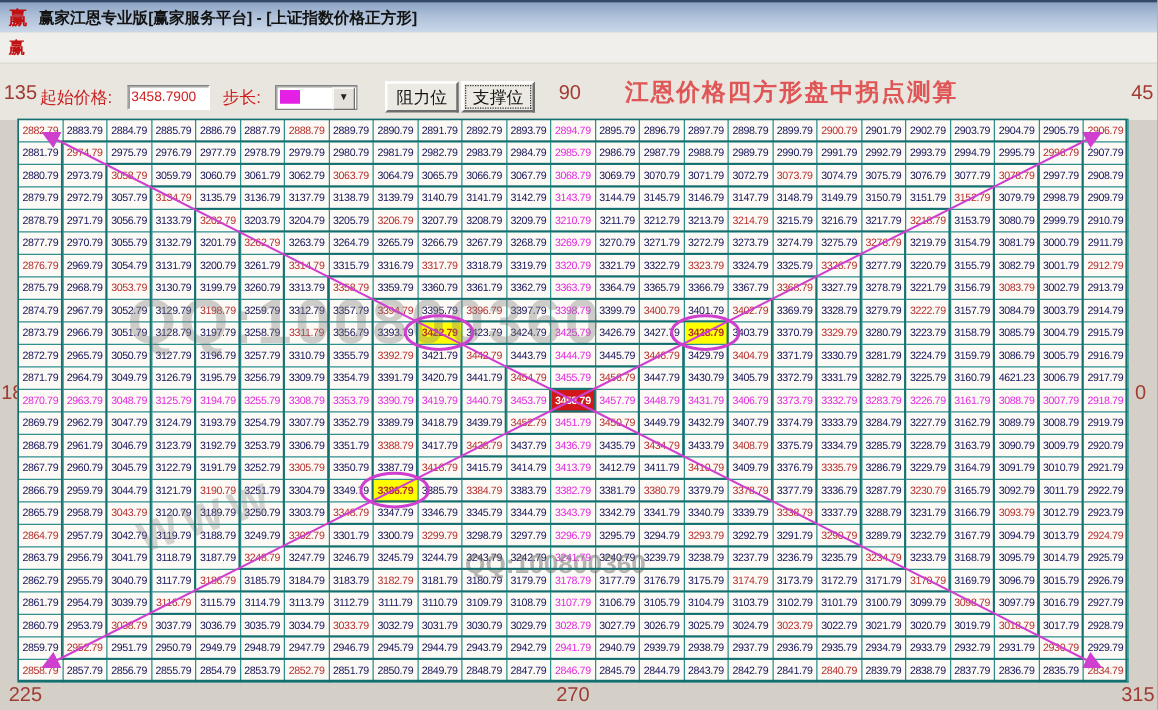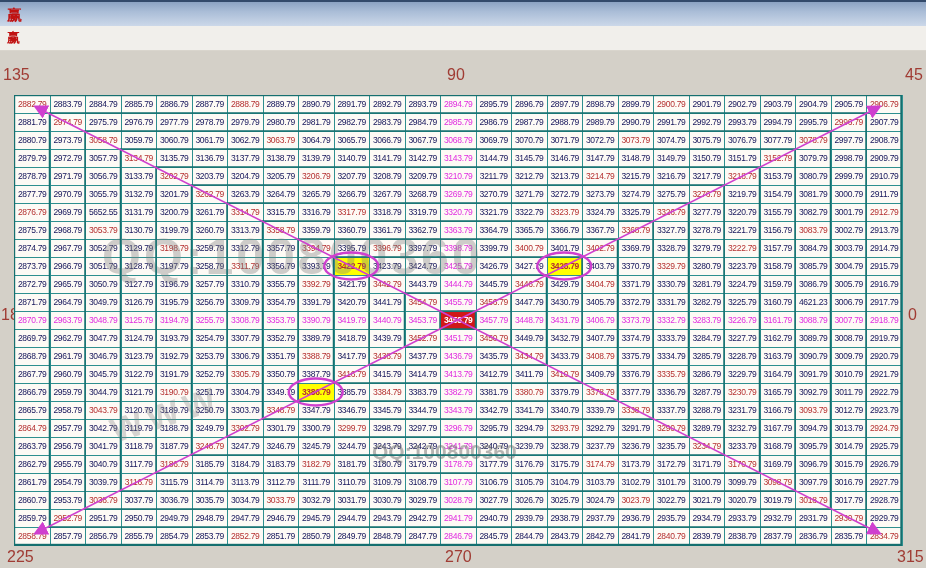--- a/index.html
+++ b/index.html
@@ -59,26 +59,39 @@
   #wm-diag{left:95px;top:300px;font-size:34px;transform:rotate(-18deg);
            color:rgba(135,135,135,0.33);letter-spacing:6px;}
 </style>
 </head>
 <body>
 
 <div id="window">
 
   <div id="titlebar">
     <span class="logo">赢</span>
+    <span class="ttext">赢家江恩专业版[赢家服务平台] - [上证指数价格正方形]</span>
   </div>
 
   <div id="menubar">
     <span class="logo">赢</span>
   </div>
 
+  <div id="toolbar">
+    <span class="tb-label" style="left:32px;top:18px;">起始价格:</span>
+    <input id="start-input" value="3458.7900" style="">
+    <span class="tb-label" style="left:178px;top:18px;">步长:</span>
+    <div id="step-combo">
+      <div id="step-swatch"></div>
+      <div id="combo-btn">▼</div>
+    </div>
+    <button class="tb-btn" style="left:308px;">阻力位</button>
+    <button class="tb-btn focused" style="left:369px;">支撑位</button>
+    <span id="heading">江恩价格四方形盘中拐点测算</span>
+  </div>
 
   <span class="angle" style="left:3px;top:66px;">135</span>
   <span class="angle" style="left:447px;top:66px;">90</span>
   <span class="angle" style="left:905px;top:66px;">45</span>
   <span class="angle" style="left:1px;top:306px;">180</span>
   <span class="angle" style="left:908px;top:306px;">0</span>
   <span class="angle" style="left:7px;top:548px;">225</span>
   <span class="angle" style="left:445px;top:548px;">270</span>
   <span class="angle" style="left:897px;top:548px;">315</span>
 
@@ -229,21 +242,21 @@
         <div class="cell ck">3274.79</div>
         <div class="cell ck">3275.79</div>
         <div class="cell cr">3276.79</div>
         <div class="cell ck">3219.79</div>
         <div class="cell ck">3154.79</div>
         <div class="cell ck">3081.79</div>
         <div class="cell ck">3000.79</div>
         <div class="cell ck">2911.79</div>
         <div class="cell cr">2876.79</div>
         <div class="cell ck">2969.79</div>
-        <div class="cell ck">5652.55</div>
+        <div class="cell ck">3054.79</div>
         <div class="cell ck">3131.79</div>
         <div class="cell ck">3200.79</div>
         <div class="cell ck">3261.79</div>
         <div class="cell cr">3314.79</div>
         <div class="cell ck">3315.79</div>
         <div class="cell ck">3316.79</div>
         <div class="cell cr">3317.79</div>
         <div class="cell ck">3318.79</div>
         <div class="cell ck">3319.79</div>
         <div class="cell cm">3320.79</div>

